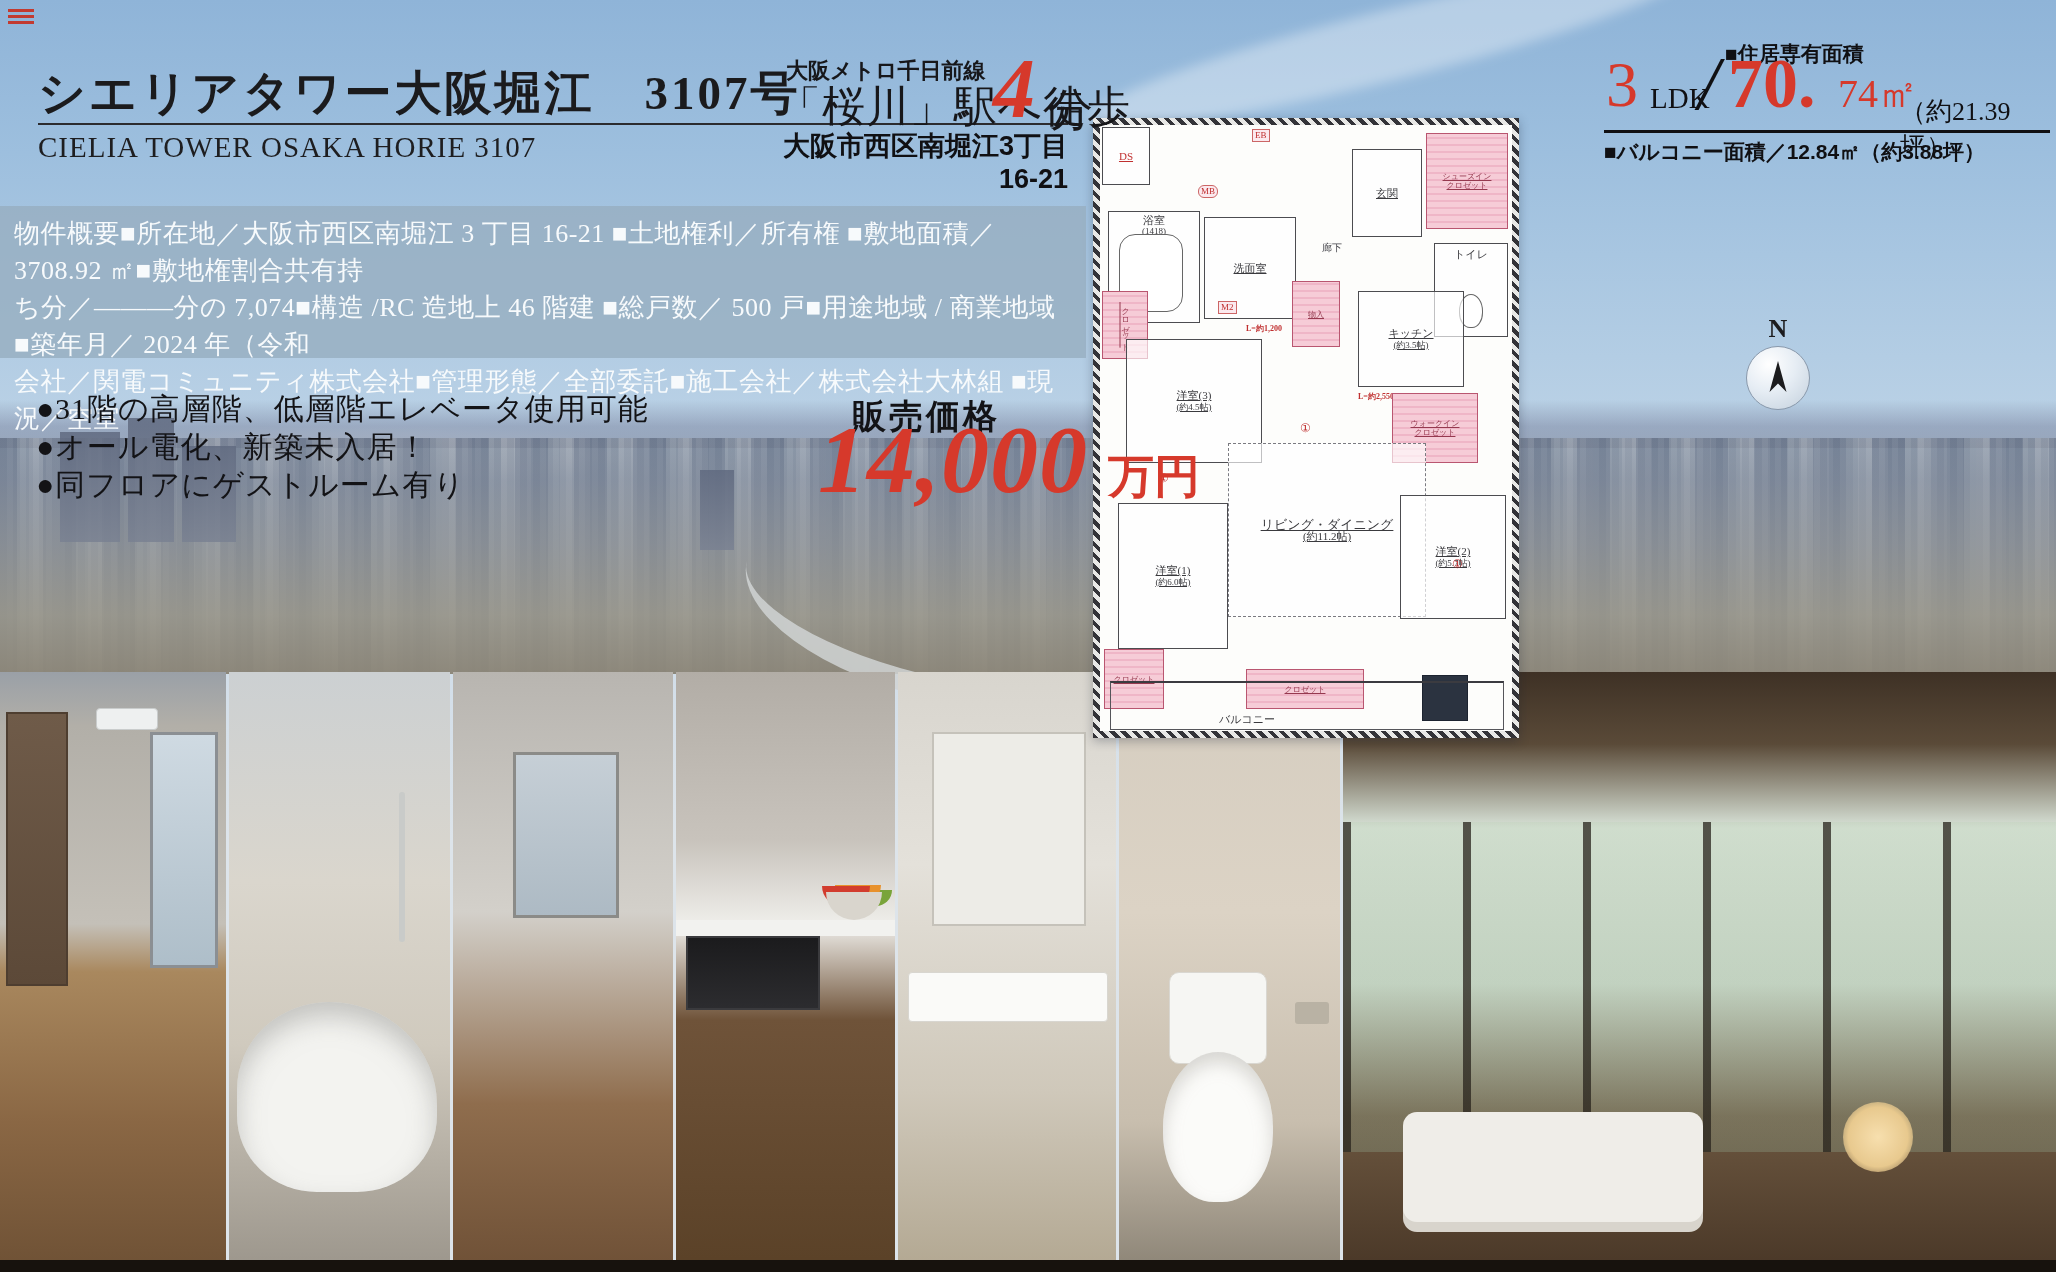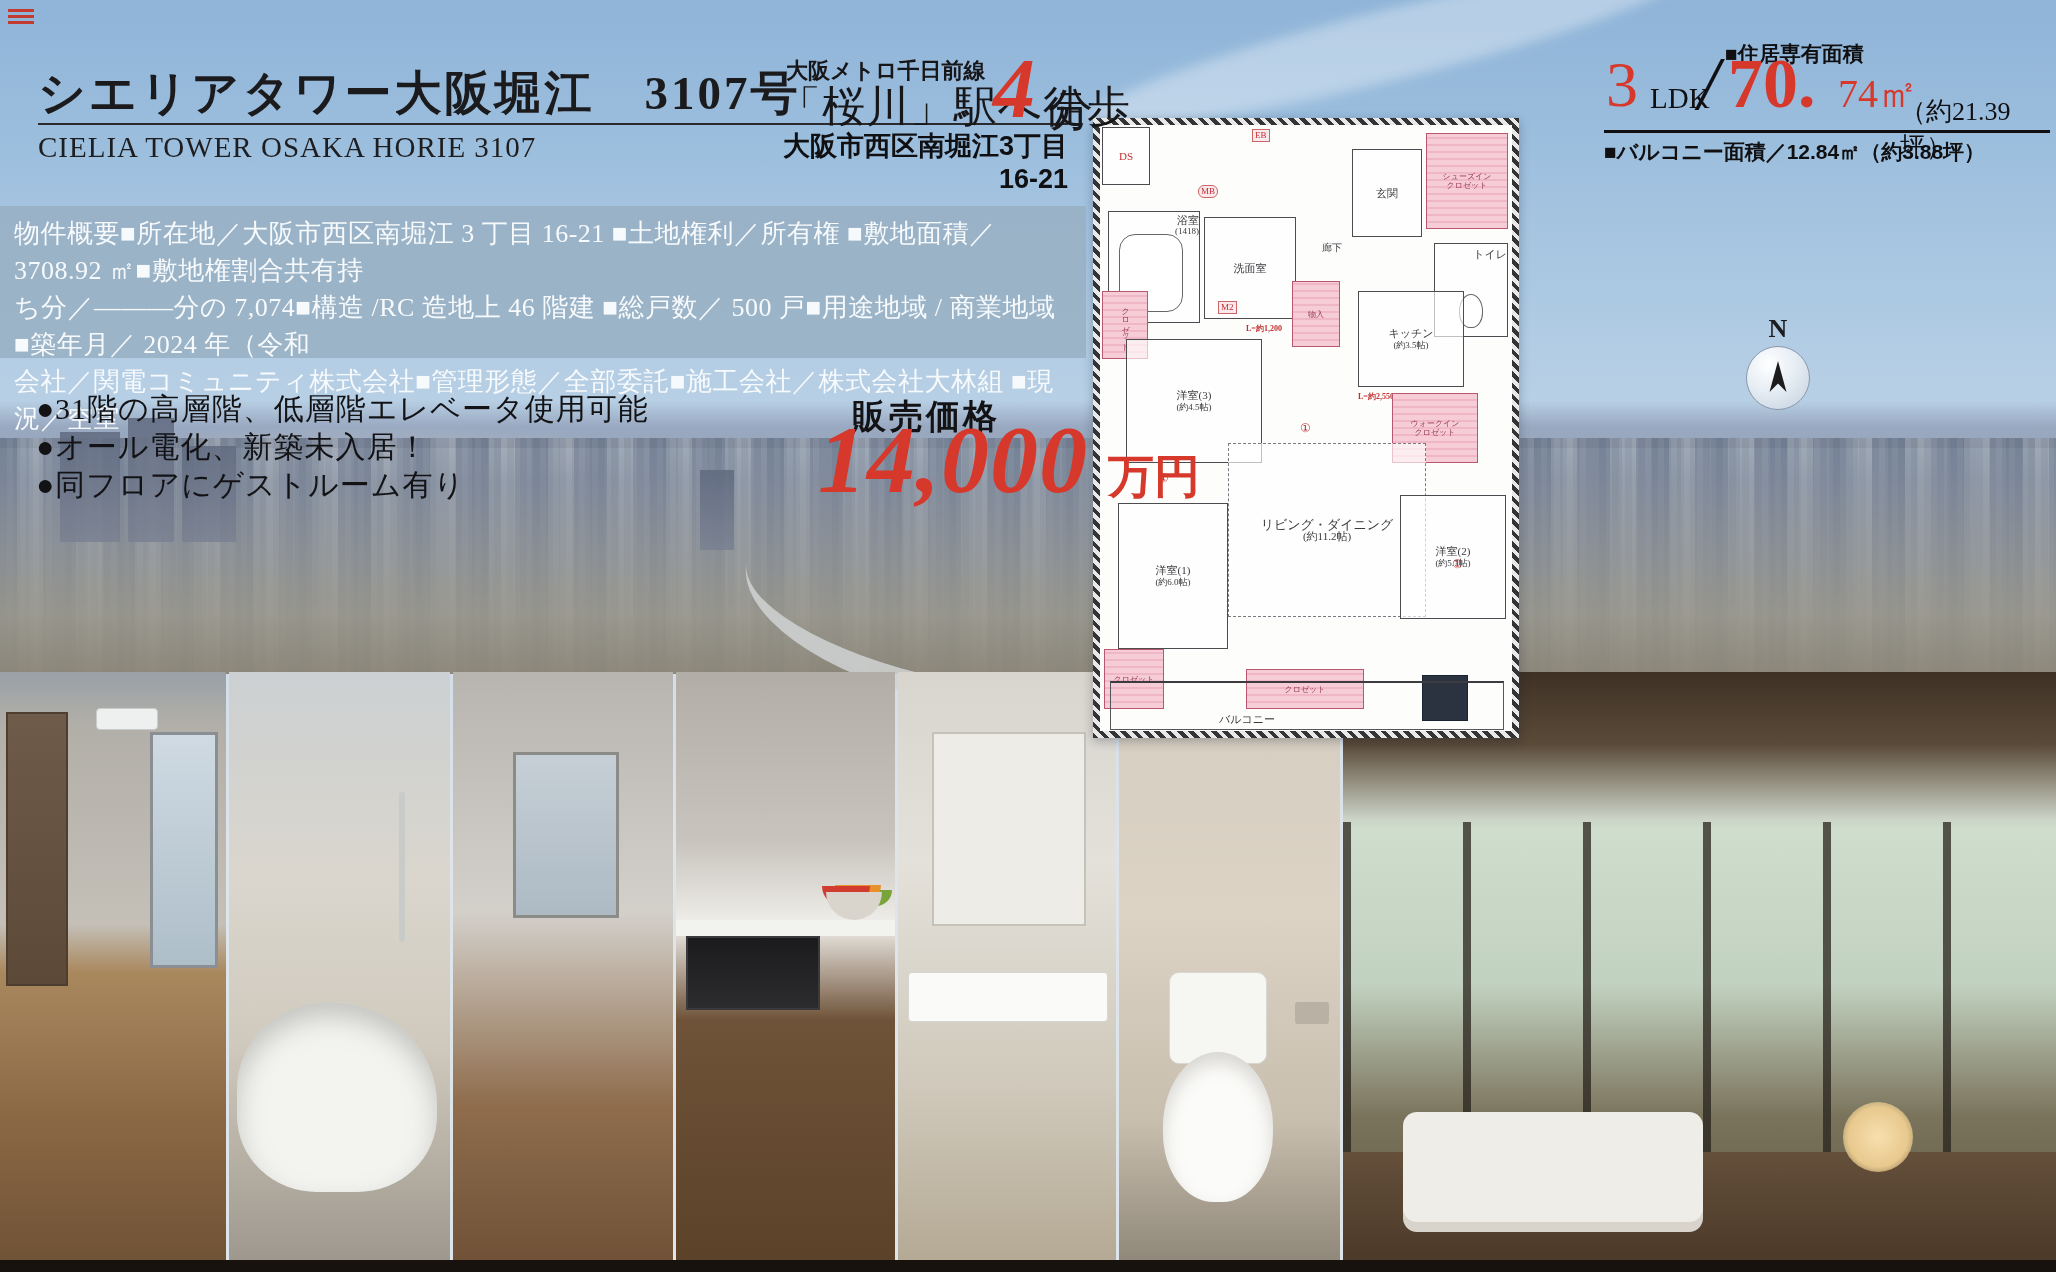--- a/index.html
+++ b/index.html
@@ -48,21 +48,21 @@
   
   .price-label{left:852px;top:394px;font-size:34px;font-weight:700;color:#131316;letter-spacing:3px;}
   .price-row{left:818px;top:404px;display:flex;align-items:baseline;color:#d6392b;}
   .price-amount{font-size:96px;font-style:italic;font-weight:700;letter-spacing:1px;}
   .price-unit{font-size:46px;font-weight:700;margin-left:20px;}
   
   .plan{left:1093px;top:118px;width:426px;height:620px;background:#fdfdfb;box-sizing:border-box;
     border:7px solid;border-image:repeating-linear-gradient(45deg,#333338 0 4px,#e8e8e6 4px 8px) 7;
     box-shadow:0 3px 10px rgba(20,30,50,.3);z-index:5;}
   .rm{position:absolute;border:1.5px solid #4c4c50;display:flex;flex-direction:column;align-items:center;justify-content:center;
-    text-align:right;color:#3a3a3e;background:rgba(255,255,255,.65);}
+    text-align:center;color:#3a3a3e;background:rgba(255,255,255,.65);text-decoration:underline;}
   .rm .nm{font-size:11px;line-height:13px;}
   .rm .sz{font-size:9px;line-height:11px;}
   .pinkbox{background:repeating-linear-gradient(0deg,#f6ccd7 0 5px,#efb6c7 5px 7px);border:1.2px solid #b95670;color:#96394f;}
   .pinkbox .nm{font-size:8px;line-height:9px;}
   .rlab{position:absolute;font-size:9px;line-height:11px;color:#c03030;border:1px solid #c66;background:#fbe9ee;padding:0 2px;}
   .dimtxt{position:absolute;font-size:8px;color:#c03030;font-weight:bold;}
   .cnum{position:absolute;font-size:12px;color:#c03030;}
   .halltxt{position:absolute;font-size:10px;color:#44444a;}
   .tub{position:absolute;left:10px;top:22px;width:62px;height:76px;border:1.5px solid #666;border-radius:16px;background:#fff;}
   .bowl{position:absolute;left:24px;bottom:8px;width:22px;height:32px;border:1.5px solid #666;border-radius:50% 50% 45% 45%;background:#fff;}

